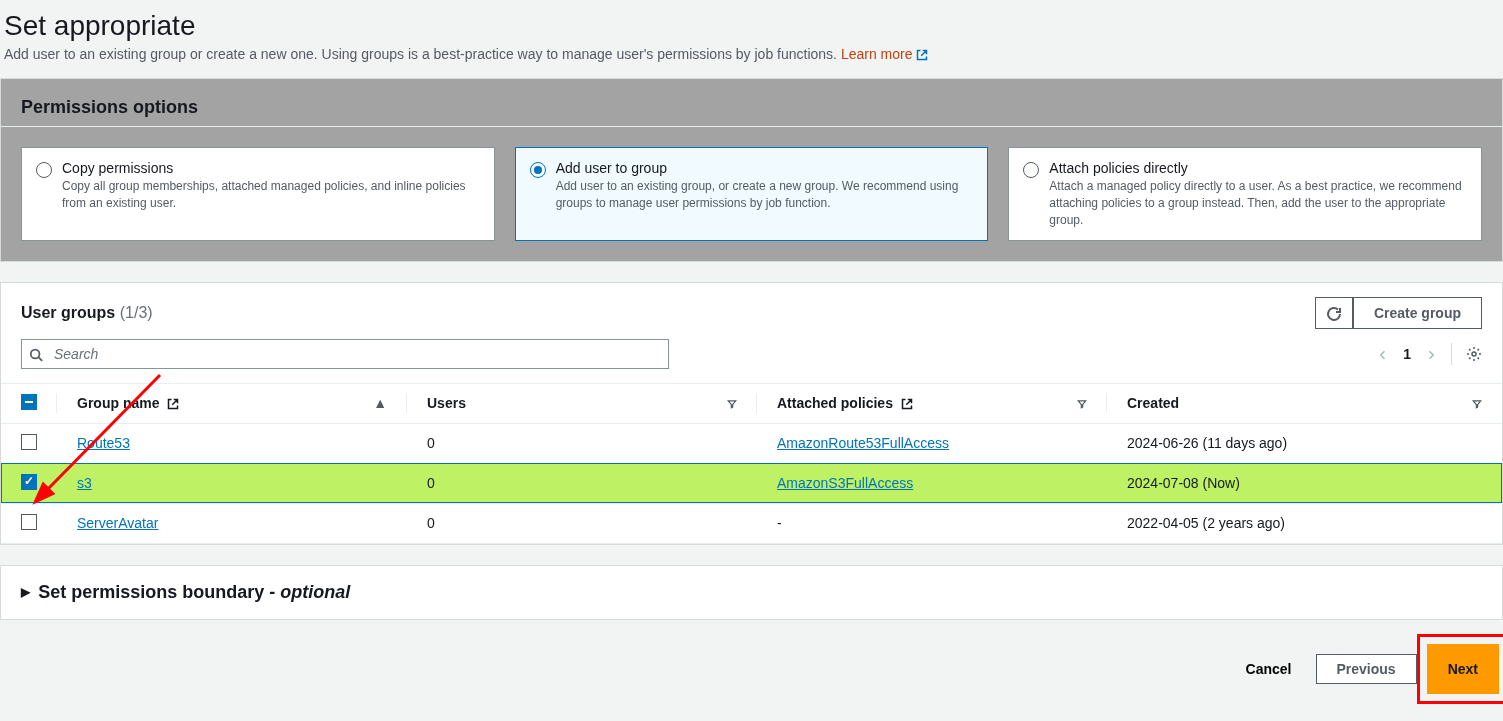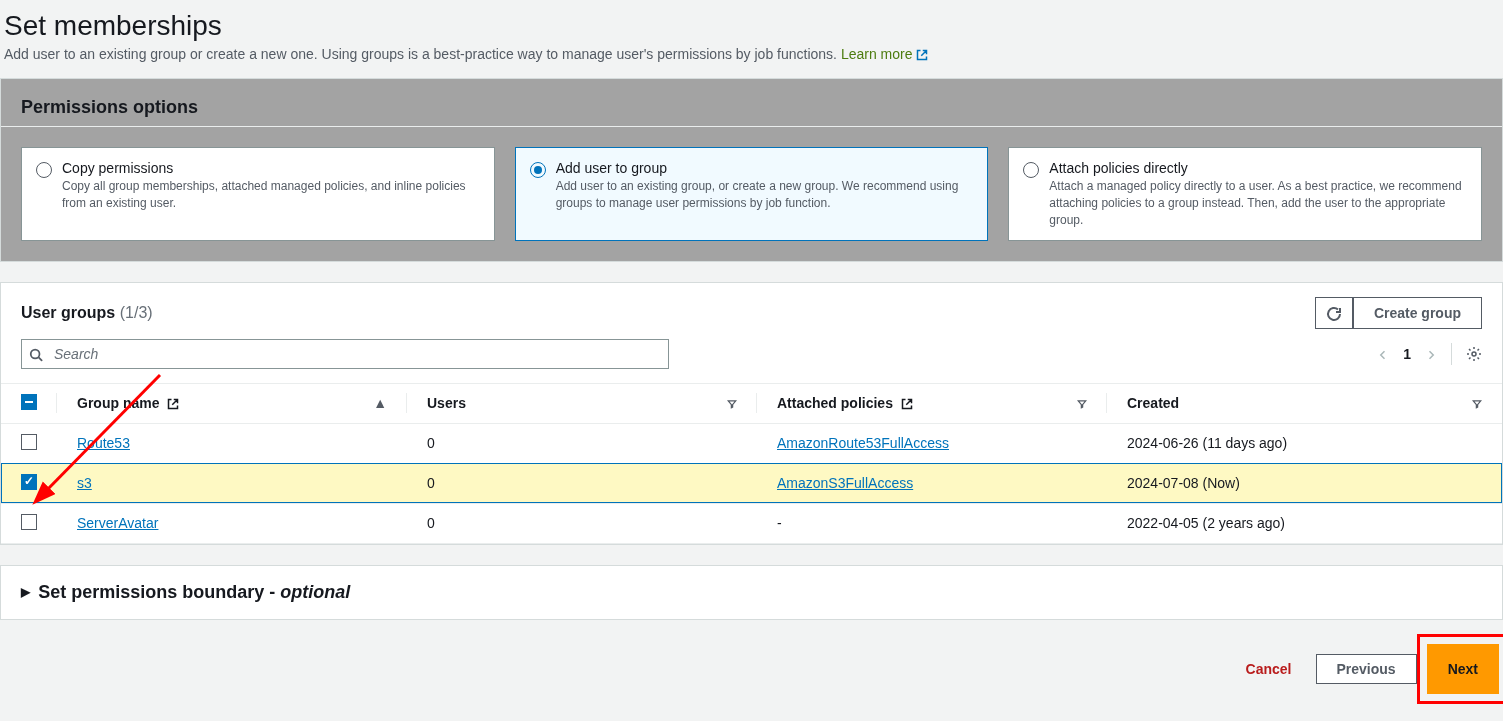--- a/index.html
+++ b/index.html
@@ -1,21 +1,21 @@
 <!DOCTYPE html>
 <html><head>
 <meta charset="utf-8">
 <style>
 * { box-sizing: border-box; margin: 0; padding: 0; }
 body { font-family: "Amazon Ember", "Helvetica Neue", Arial, sans-serif; background: #f2f3f3; color: #16191f; font-size: 14px; }
 .container { padding: 0; }
 .page-header { padding: 10px 4px 16px 4px; }
 .page-title { font-size: 28px; font-weight: 400; color: #16191f; margin-bottom: 4px; }
 .page-subtitle { font-size: 14px; color: #545b64; }
-.learn-more { color: #4d7c0f; text-decoration: none; }
+.learn-more { color: #c2410c; text-decoration: none; }
 
 .panel { background: #a3a3a3; border: 1px solid #d5dbdb; margin-bottom: 20px; }
 .panel-header { padding: 18px 20px 8px 20px; border-bottom: 1px solid #eaeded; }
 .panel-title { font-size: 18px; font-weight: 700; color: #16191f; }
 .panel-body { padding: 20px; }
 
 .options-row { display: flex; gap: 20px; }
 .option-card { flex: 1; border: 1px solid #879596; padding: 12px 14px; background: #fff; cursor: pointer; display: flex; gap: 10px; align-items: flex-start; }
 .option-card.selected { border: 1px solid #0073bb; background: #f1faff; }
 .option-radio { width: 16px; height: 16px; border: 1px solid #545b64; border-radius: 50%; flex-shrink: 0; margin-top: 2px; position: relative; }
@@ -41,51 +41,51 @@
 .pager { display: flex; align-items: center; gap: 14px; color: #545b64; }
 .pager-num { font-weight: 700; color: #16191f; }
 .pager-btn { cursor: pointer; color: #879596; }
 .divider-v { width: 1px; height: 22px; background: #d5dbdb; }
 
 table { width: 100%; border-collapse: collapse; }
 th { text-align: left; font-weight: 700; font-size: 14px; padding: 10px 20px; border-bottom: 1px solid #eaeded; position: relative; }
 th .col-divider { position: absolute; right: 0; top: 25%; height: 50%; width: 1px; background: #eaeded; }
 th .filter-icon { float: right; color: #545b64; }
 td { padding: 10px 20px; border-bottom: 1px solid #eaeded; font-size: 14px; }
-tr.selected-row td { background: #fef9c3; }
+tr.selected-row td { background: #bef264; }
 tr.selected-row { outline: 1px solid #0073bb; outline-offset: -1px; }
 .chk { width: 16px; height: 16px; border: 1px solid #545b64; background: #fff; display: inline-block; position: relative; cursor: pointer; }
 .chk.checked { background: #0073bb; border-color: #0073bb; }
 .chk.checked::after { content: "✓"; color: #fff; font-size: 12px; position: absolute; top: -1px; left: 2px; font-weight: bold; }
 .chk.indet { background: #0073bb; border-color: #0073bb; }
 .chk.indet::after { content: ""; position: absolute; background: #fff; height: 2px; width: 8px; top: 6px; left: 3px; }
 .link { color: #0073bb; text-decoration: underline; cursor: pointer; }
 .ext-icon { display: inline-block; margin-left: 4px; }
 
 .boundary-panel { background: #fff; border: 1px solid #d5dbdb; padding: 16px 20px; margin-bottom: 20px; }
 .boundary-title { font-size: 18px; font-weight: 700; display: flex; align-items: center; gap: 8px; cursor: pointer; }
 .boundary-title .optional { font-style: italic; font-weight: 700; }
 .caret { font-size: 12px; }
 
 .footer-buttons { display: flex; justify-content: flex-end; gap: 10px; padding: 4px 4px 10px 4px; align-items: center; }
-.btn-link { background: none; border: none; color: #b91c1c; font-weight: 700; cursor: pointer; padding: 8px 14px; font-size: 14px; }
+.btn-link { background: none; border: none; color: #000000; font-weight: 700; cursor: pointer; padding: 8px 14px; font-size: 14px; }
 .btn-primary { background: #ff9900; border: 1px solid #ff9900; color: #16191f; font-weight: 700; padding: 16px 20px; cursor: pointer; font-size: 14px; }
 
 .annotation-arrow { position: absolute; pointer-events: none; }
 .red-box { position: absolute; border: 3px solid #ff0000; pointer-events: none; }
 
 svg { display: inline-block; vertical-align: middle; }
 </style>
 </head>
 <body>
 
 <div class="container" style="position:relative;">
 
   <div class="page-header">
-    <h1 class="page-title">Set memberships</h1>
+    <h1 class="page-title">Set appropriate</h1>
     <p class="page-subtitle">
       <span>Add user to an existing group or create a new one. Using groups is a best-practice way to manage user's permissions by job functions. </span>
       <a href="#" class="learn-more">
         <span>Learn more</span>
         <svg width="12" height="12" viewBox="0 0 16 16" fill="none" stroke="#0073bb" stroke-width="2">
             <path d="M6 2H2v12h12v-4M9 2h5v5M14 2L7 9"></path>
           </svg>
       </a>
     </p>
   </div>

